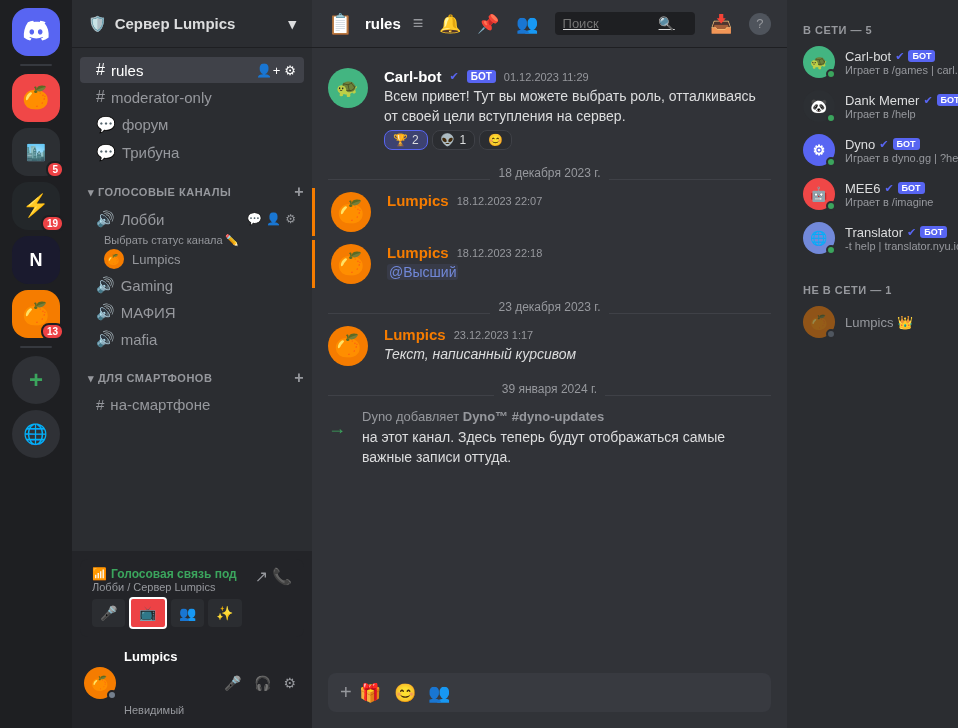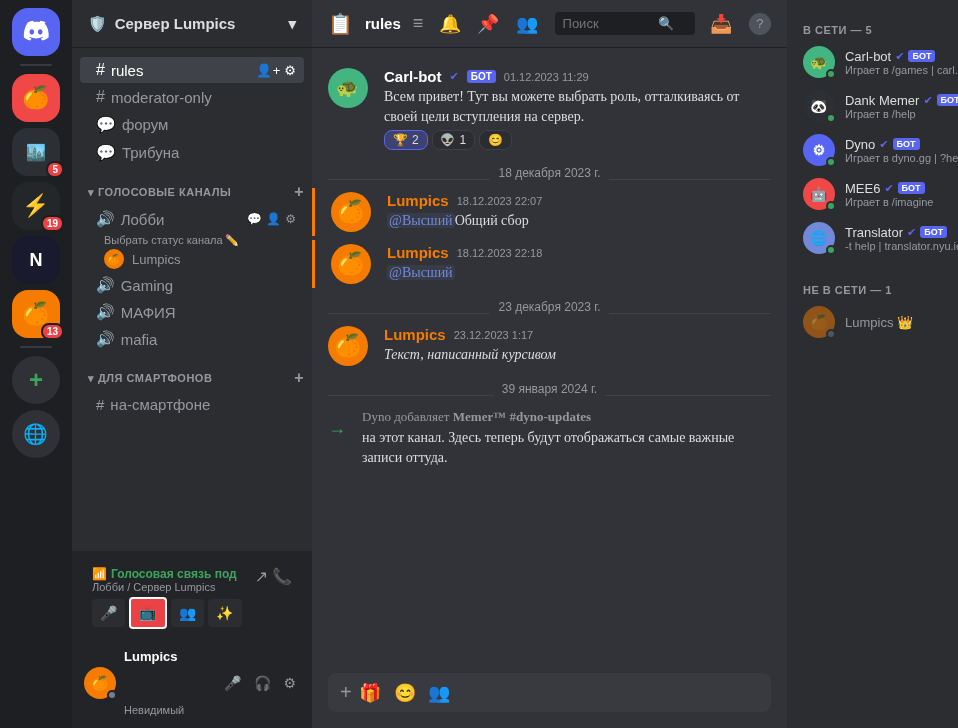--- a/index.html
+++ b/index.html
@@ -162,40 +162,40 @@
       display: flex;
       align-items: center;
       padding: 0 16px;
       gap: 12px;
     }
     .chat-header .channel-title { font-weight: 600; font-size: 15px; color: white; }
     .chat-header .header-icons { margin-left: auto; display: flex; align-items: center; gap: 16px; color: #96989d; }
     .chat-header .search-box {
       background: #1e1f22; border: none; border-radius: 4px;
       padding: 4px 8px; color: #dcddde; width: 140px; font-size: 13px;
-      display: flex; align-items: center; gap: 6px;
+      display: flex; align-items: center; gap: 6px; text-decoration: underline;
     }
     .chat-header .search-box input { background: none; border: none; outline: none; color: #dcddde; font-size: 13px; width: 90px; }
 
     
     .messages-area { flex: 1; overflow-y: auto; padding: 16px 0; }
     .message-group { display: flex; padding: 4px 16px; gap: 16px; margin-bottom: 4px; }
     .avatar { width: 40px; height: 40px; border-radius: 50%; flex-shrink: 0; display: flex; align-items: center; justify-content: center; font-size: 18px; color: white; font-weight: bold; }
     .avatar.bot-avatar { background: #43b581; }
     .avatar.lumpics { background: #f57c00; font-size: 22px; }
     .message-content { flex: 1; }
     .message-header { display: flex; align-items: center; gap: 8px; margin-bottom: 2px; }
     .message-author { font-weight: 600; color: white; font-size: 15px; }
     .message-author.lumpics-color { color: #f57c00; }
     .bot-badge {
       background: #5865f2; color: white; font-size: 10px; font-weight: 700;
       padding: 1px 4px; border-radius: 3px; display: flex; align-items: center; gap: 2px;
     }
     .message-time { color: #96989d; font-size: 11px; }
-    .message-text { color: #dcddde; font-size: 14px; line-height: 1.4; font-family: Liberation Serif, serif; }
+    .message-text { color: #dcddde; font-size: 14px; line-height: 1.4; }
     .message-text em { font-style: italic; }
     .mention { color: #7289da; background: rgba(114,137,218,0.1); border-radius: 3px; padding: 0 2px; cursor: pointer; }
     .date-separator {
       display: flex; align-items: flex-end; gap: 8px;
       padding: 8px 16px; color: #96989d; font-size: 12px;
     }
     .date-separator::before, .date-separator::after {
       content: ''; flex: 1; height: 1px; background: #3f4147;
     }
     .reactions { display: flex; gap: 4px; margin-top: 4px; }
@@ -474,23 +474,20 @@
       <span>18 декабря 2023 г.</span>
     </div>
 
     <div class="message-group highlighted">
       <div class="avatar lumpics">🍊</div>
       <div class="message-content">
         <div class="message-header">
           <span class="message-author lumpics-color">Lumpics</span>
           <span class="message-time">18.12.2023 22:07</span>
         </div>
-        <div class="message-text">
-          <span class="mention">@Высший</span>Общий сбор
-        </div>
       </div>
     </div>
 
     <div class="message-group highlighted">
       <div class="avatar lumpics">🍊</div>
       <div class="message-content">
         <div class="message-header">
           <span class="message-author lumpics-color">Lumpics</span>
           <span class="message-time">18.12.2023 22:18</span>
         </div>
@@ -519,21 +516,21 @@
 
     <div class="date-separator">
       <span>39 января 2024 г.</span>
     </div>
 
     <div class="message-group dyno-add">
       <span class="dyno-arrow">→</span>
       <div class="message-content">
         <div class="message-text" style="color:#96989d; font-size:13px;">
           <span>Dyno добавляет </span>
-          <strong>Memer™ #dyno-updates</strong>
+          <strong>Dyno™ #dyno-updates</strong>
         </div>
         <div class="message-text" style="color:#dcddde; font-size:14px; margin-top:2px;">
           на этот канал. Здесь теперь будут отображаться самые важные записи оттуда.
         </div>
       </div>
     </div>
 
   </div>
 
   <div class="chat-input-area">

